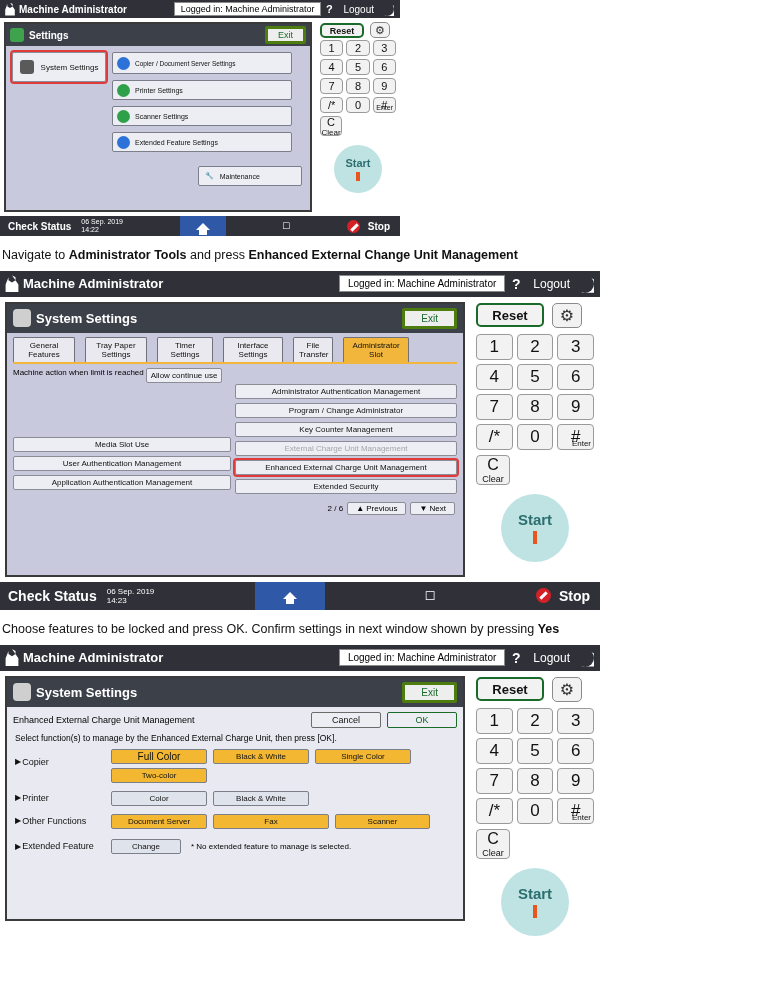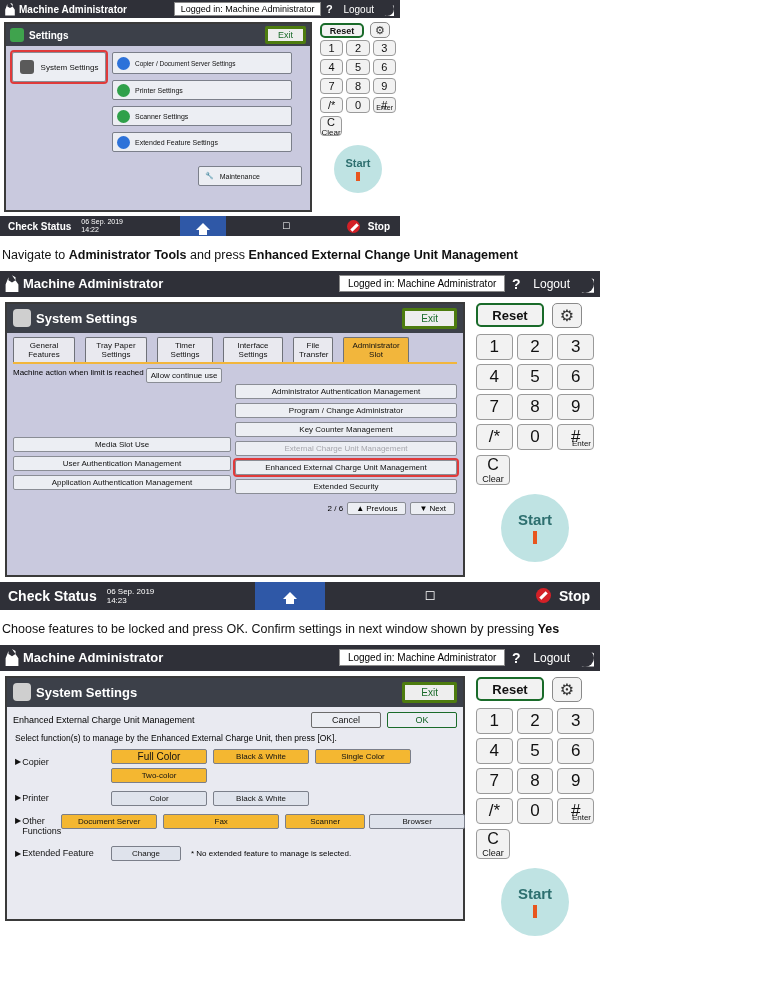--- a/index.html
+++ b/index.html
@@ -493,24 +493,21 @@
 
           <div style="display:flex;padding:6px 8px 2px 8px;">
             <div class="row-label" style="width:96px;align-items:flex-start;padding-top:2px;">
               <span class="arrow-r">▶</span>
               <span>Other Functions</span>
             </div>
             <div style="display:flex;flex-direction:row;gap:4px;">
               <div style="display:flex;gap:6px;">
                 <span class="btn3d yellow" style="width:96px;height:15px;font-size:8px;">Document Server</span>
                 <span class="btn3d yellow" style="width:116px;height:15px;font-size:8px;">Fax</span>
-                <span class="btn3d yellow" style="width:80px;height:15px;font-size:8px;">Scanner</span>
-              </div>
-              <div style="display:flex;gap:6px;">
-                <span class="btn3d greyblue" style="width:96px;height:15px;font-size:8px;">Browser</span>
+                <span class="btn3d yellow" style="width:95px;height:15px;font-size:8px;">Scanner</span>
               </div>
             </div>
           </div>
 
           <div style="display:flex;padding:8px 8px 2px 8px;align-items:center;">
             <div class="row-label" style="width:96px;">
               <span class="arrow-r">▶</span>
               <span>Extended Feature</span>
             </div>
             <span class="btn3d greyblue" style="width:70px;height:15px;font-size:8px;">Change</span>

